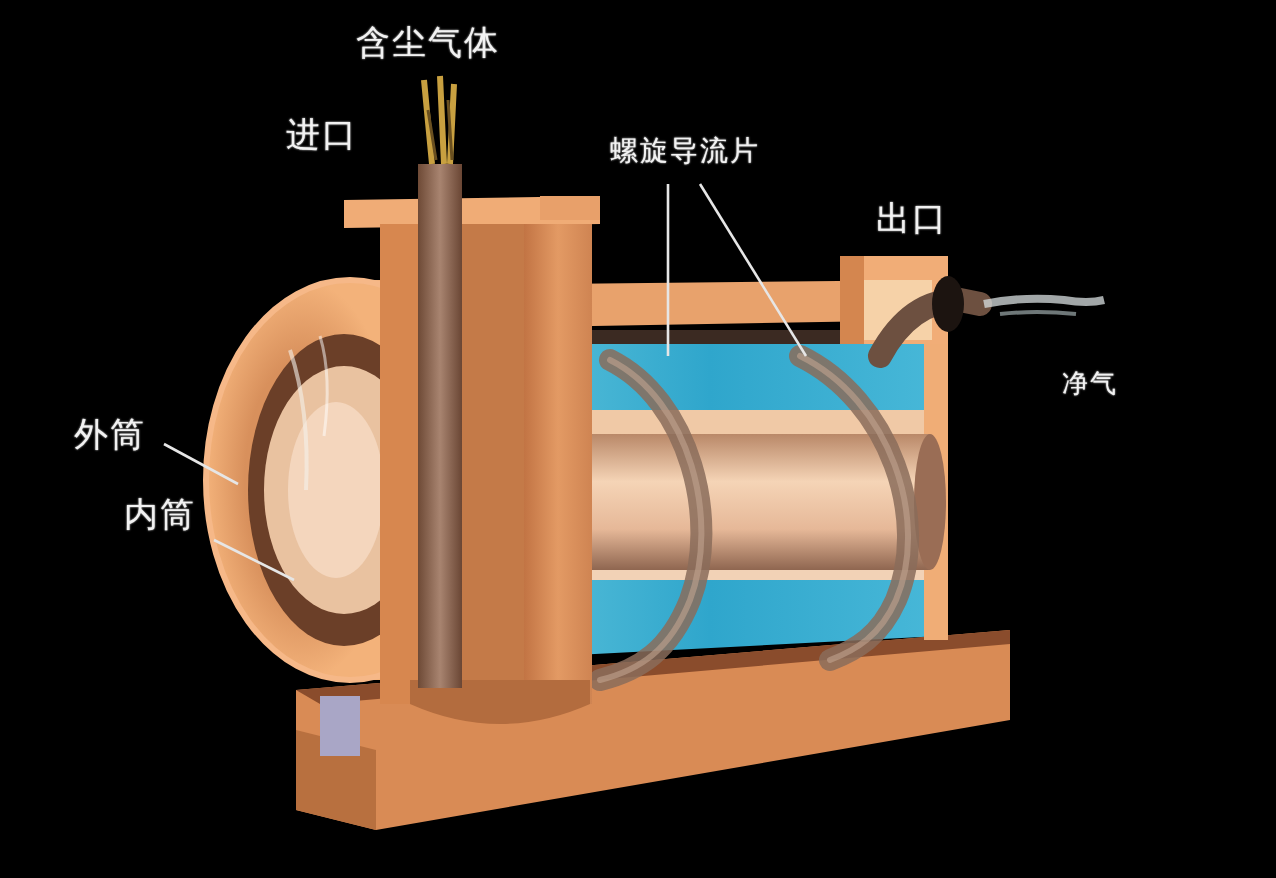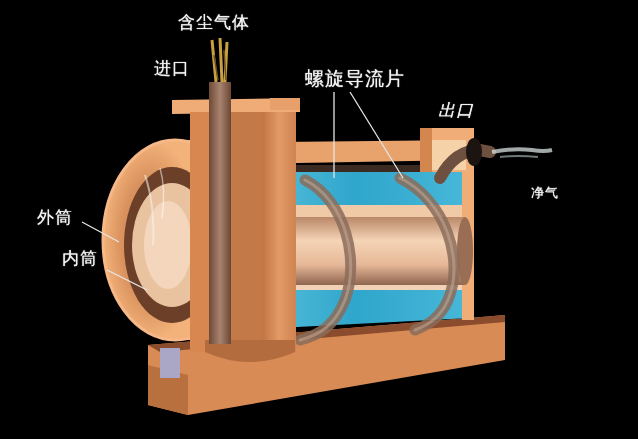--- a/index.html
+++ b/index.html
@@ -121,19 +121,19 @@
     <g stroke="#e6e6e6" stroke-width="1.3">
       <line x1="82" y1="222" x2="119" y2="242"></line>
       <line x1="107" y1="270" x2="147" y2="290"></line>
       <line x1="334" y1="92" x2="334" y2="178"></line>
       <line x1="350" y1="92" x2="403" y2="178"></line>
     </g>
   </svg>
 
   
   <div class="label" style="left:178px; top:14px;">含尘气体</div>
-  <div class="label" style="left:154px; top:60px;">进口</div>
-  <div class="label" style="left:305px; top:69px; font-size:19px;">螺旋导流片</div>
-  <div class="label" style="left:438px; top:102px;font-style:italic;">出口</div>
+  <div class="label" style="left:143px; top:60px;">进口</div>
+  <div class="label" style="left:305px; top:69px; font-size:14px;">螺旋导流片</div>
+  <div class="label" style="left:438px; top:102px;">出口</div>
   <div class="label" style="left:531px; top:186px; font-size:13px;">净气</div>
   <div class="label" style="left:37px; top:209px;font-family:Liberation Serif, serif;">外筒</div>
   <div class="label" style="left:62px; top:250px;">内筒</div>
 </div>
 
 </body></html>

